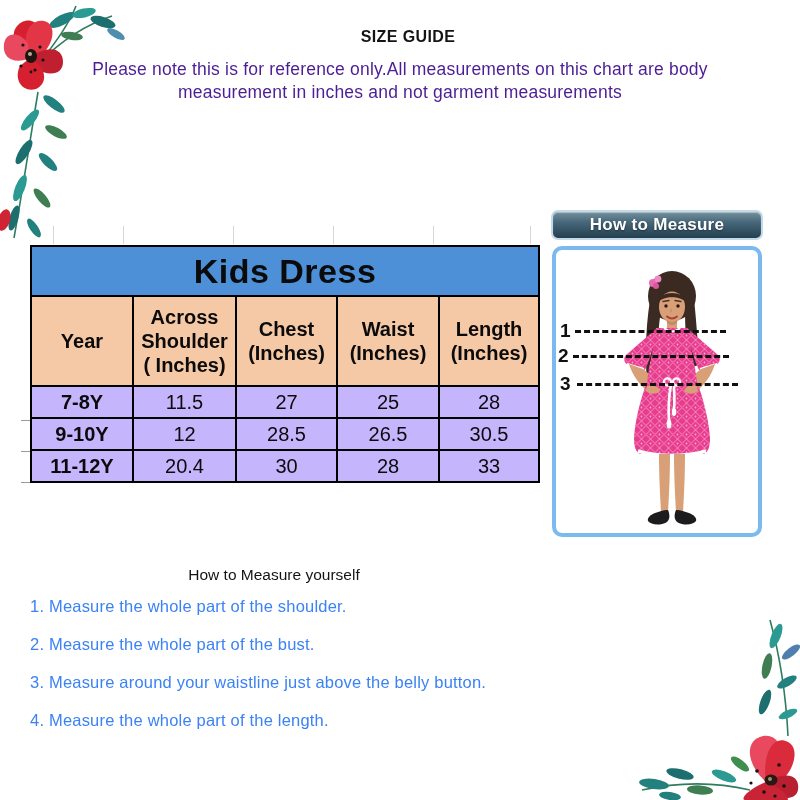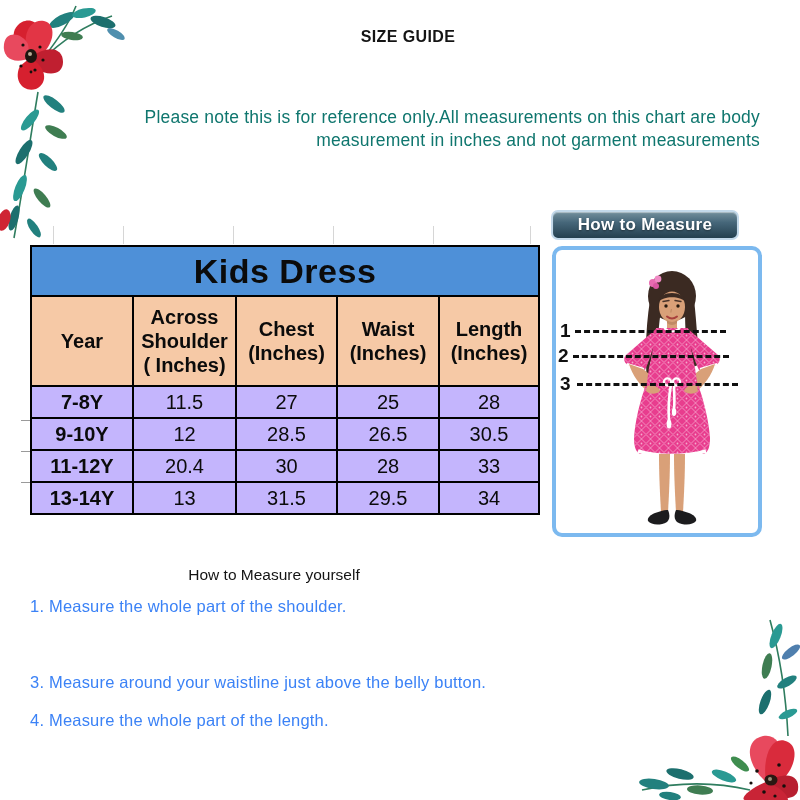--- a/index.html
+++ b/index.html
@@ -7,22 +7,22 @@
   body { font-family:"Liberation Sans", sans-serif; color:#111; }
   #page {
     position:relative; width:800px; height:800px; background:#fff; overflow:hidden;
   }
   
   .page-title {
     position:absolute; top:28px; left:8px; width:800px; text-align:center;
     font-size:16px; font-weight:bold; letter-spacing:.4px; color:#141414;
   }
   .note {
-    position:absolute; top:58px; left:40px; width:720px; text-align:right;
-    font-size:17.5px; line-height:23px; color:#0f766e; letter-spacing:.2px;margin-top:48px;
+    position:absolute; top:58px; left:40px; width:720px; text-align:center;
+    font-size:17.5px; line-height:23px; color:#4c1d95; letter-spacing:.2px;
   }
   
   .vstub { position:absolute; width:1px; height:18px; top:226px; background:#d6d6d6; }
   .hstub { position:absolute; height:1px; width:9px; left:21px; background:#9a9a9a; }
   
   table.size-table {
     position:absolute; left:30px; top:245px; width:508px;
     border-collapse:collapse; table-layout:fixed; background:#c4b5fd;
   }
   .size-table td, .size-table th { border:2.5px solid #000; text-align:center; vertical-align:middle; }
@@ -31,21 +31,21 @@
     letter-spacing:.5px;
   }
   .tbl-head th {
     height:90px; background:#f6c9a6; font-size:20px; font-weight:bold; line-height:24px; color:#0b0b0b;
   }
   .tbl-head .unit:empty { display:none; }
   .tbl-row td { height:32px; font-size:20px; color:#0b0b0b; }
   .tbl-row td.year { font-weight:bold; }
   
   .measure-btn {
-    position:absolute; left:551px; top:210px; width:188px; height:30px;
+    position:absolute; left:551px; top:210px; width:212px; height:30px;
     border-radius:7px; border:2px solid #c3d9ea;
     background:linear-gradient(#74909d 0%, #46677a 40%, #24404f 100%);
     box-shadow:inset 0 1px 1px rgba(255,255,255,.45);
     display:flex; align-items:center; justify-content:center;
     color:#fff; font-size:17px; font-weight:bold; letter-spacing:.3px;
     text-shadow:0 1px 2px rgba(0,0,0,.4);
   }
   .measure-box {
     position:absolute; left:552px; top:246px; width:210px; height:291px;
     background:#fff; border:4px solid #7cb9ef; border-radius:10px;
@@ -219,27 +219,20 @@
       <td>26.5</td>
       <td>30.5</td>
     </tr>
     <tr class="tbl-row">
       <td class="year">11-12Y</td>
       <td>20.4</td>
       <td>30</td>
       <td>28</td>
       <td>33</td>
     </tr>
-    <tr class="tbl-row">
-      <td class="year">13-14Y</td>
-      <td>13</td>
-      <td>31.5</td>
-      <td>29.5</td>
-      <td>34</td>
-    </tr>
   </tbody>
     </table>
 
   <div class="measure-btn">How to Measure</div>
 
   <div class="measure-box">
     <svg class="model-svg" viewBox="0 0 202 283">
       <defs>
         <pattern id="dressPat" width="9" height="9" patternUnits="userSpaceOnUse">
           <g stroke="#ffffff" stroke-width="1" opacity="0.4" fill="none">
@@ -311,16 +304,17 @@
 
   <div class="measure-marker" style="left:560px; top:321px;">1</div>
   <div class="measure-marker" style="left:558px; top:346px;">2</div>
   <div class="measure-marker" style="left:560px; top:374px;">3</div>
   <div class="measure-line" style="left:575px; top:330px; width:151px;"></div>
   <div class="measure-line" style="left:573px; top:355px; width:156px;"></div>
   <div class="measure-line" style="left:577px; top:383px; width:161px;"></div>
 
   <div class="instr-heading">How to Measure yourself</div>
   <div class="instr-item" style="top:597px;">1. Measure the whole part of the shoulder.</div>
+  <div class="instr-item" style="top:635px;">2. Measure the whole part of the bust.</div>
   <div class="instr-item" style="top:673px;">3. Measure around your waistline just above the belly button.</div>
   <div class="instr-item" style="top:711px;">4. Measure the whole part of the length.</div>
 
 </div>
 
 </body></html>

